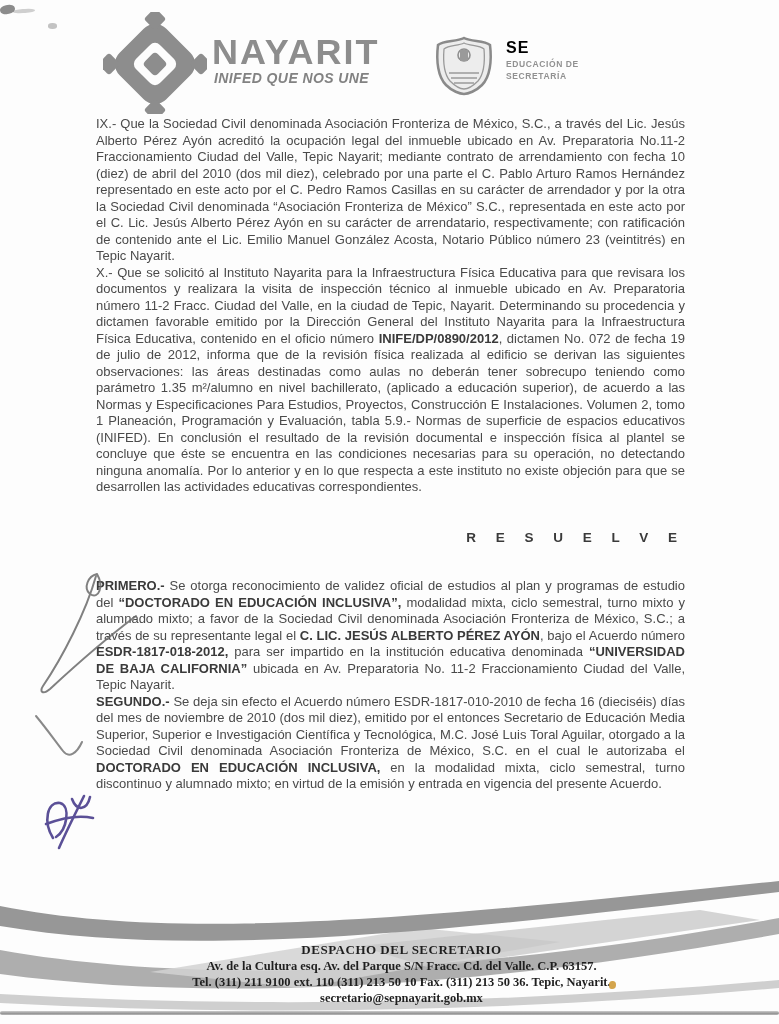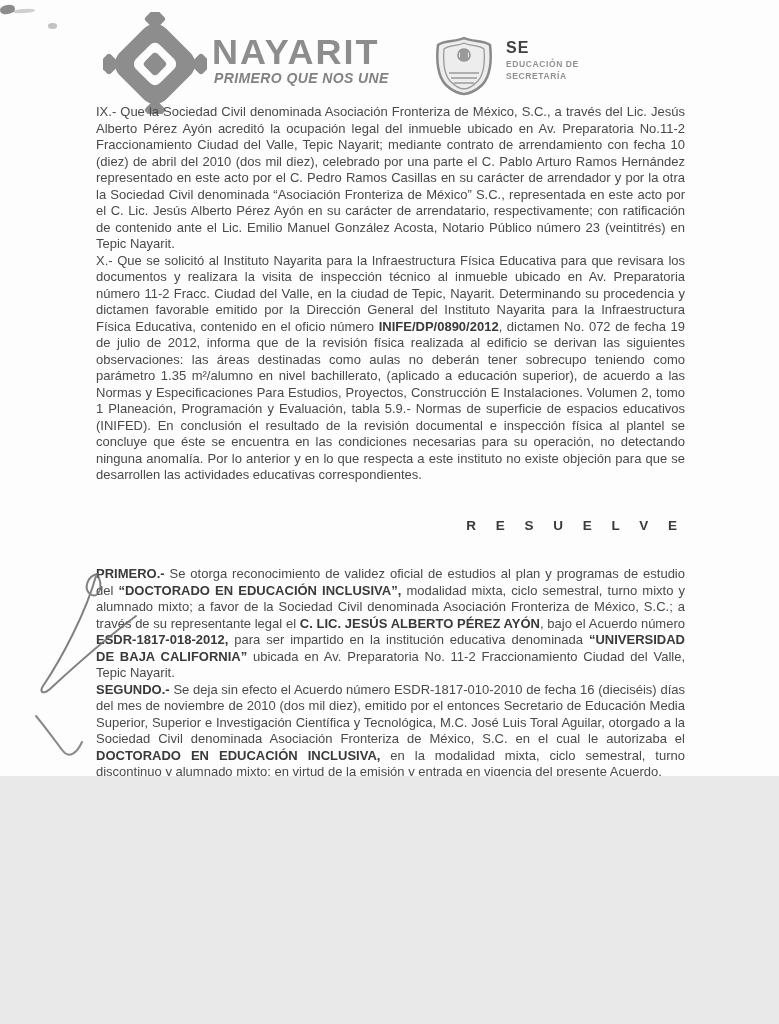--- a/index.html
+++ b/index.html
@@ -4,21 +4,21 @@
 <title>Documento</title>
 <style>
   :root{
     --ink:#4a4a4a; --ink-bold:#3a3a3a; --logo-gray:#8d8d8d; --crest-gray:#8a8a8a;
     --footer-ink:#1f1f1f; --pen-gray:#6b6b6b; --pen-purple:#4a3e8c;
     --swoosh-dark:#979797; --swoosh-mid:#aeaeae; --swoosh-light:#cfcfcf;
     --accent-orange:#cf9b3a; --page-bg:#fdfdfd;
   }
   html,body{margin:0;padding:0;background:#e9e9e9;}
   .page{
-    position:relative; width:779px; height:776px; margin:0 auto;
+    position:relative; width:779px; height:1024px; margin:0 auto;
     background:var(--page-bg,#fdfdfd); overflow:hidden;
     font-family:"Liberation Sans","DejaVu Sans",sans-serif;
   }
   
   .smudge{position:absolute;background:#2f2f2f;border-radius:45%;}
   .smudge.s1{left:0;top:5px;width:15px;height:9px;opacity:.55;transform:rotate(-10deg);}
   .smudge.s2{left:13px;top:9px;width:22px;height:4px;opacity:.22;transform:rotate(-4deg);}
   .smudge.s3{left:48px;top:23px;width:9px;height:6px;opacity:.28;}
 
   
@@ -26,26 +26,26 @@
   .brand-name{
     position:absolute;left:212px;top:33px;font-size:36px;font-weight:bold;
     color:var(--logo-gray,#8d8d8d);letter-spacing:2px;transform:scaleY(.95);transform-origin:left top;
   }
   .brand-tagline{
     position:absolute;left:214px;top:70px;font-size:14px;font-weight:bold;font-style:italic;
     color:#828282;letter-spacing:.4px;
   }
   .crest{position:absolute;left:433px;top:36px;}
   .sec-block{position:absolute;left:506px;top:39px;color:var(--crest-gray,#8a8a8a);}
-  .sec-abbr{font-size:16px;font-weight:bold;color:#404040;letter-spacing:1px;}
+  .sec-abbr{font-size:16px;font-weight:bold;color:#000000;letter-spacing:1px;}
   .sec-line{font-size:8.5px;font-weight:bold;letter-spacing:.6px;margin-top:2px;color:#919191;}
 
   
   .body-text{
-    position:absolute;left:96px;top:104px;width:589px;z-index:3;
+    position:absolute;left:96px;top:116px;width:589px;z-index:3;
     font-size:13px;line-height:16.5px;color:var(--ink,#4a4a4a);text-align:justify;
   }
   .body-text p{margin:0;}
   .p-ix{margin-bottom:15px;}
   .p-x{margin-bottom:17px;}
   .intro{margin-bottom:0;}
   .resolve{
     margin:34px 0 32px;text-align:right;font-weight:bold;font-size:13.5px;
     letter-spacing:8px;color:var(--ink-bold,#3a3a3a);
   }
@@ -105,21 +105,21 @@
         </g>
       <g transform="translate(-46,0) rotate(45)">
           <rect x="-8" y="-8" width="16" height="16" rx="3"></rect>
         </g>
       <g transform="translate(46,0) rotate(45)">
           <rect x="-8" y="-8" width="16" height="16" rx="3"></rect>
         </g>
     </g>
   </svg>
   <div class="brand-name">NAYARIT</div>
-  <div class="brand-tagline">PRIMERO QUE NOS UNE</div>
+  <div class="brand-tagline">INIFED QUE NOS UNE</div>
 
   <svg class="crest" width="62" height="60" viewBox="0 0 62 60">
     <path d="M31,2 C39,6 51,4 57,9 C59,25 57,41 49,49 C43,55 35,58 31,58 C27,58 19,55 13,49 C5,41 3,25 5,9 C11,4 23,6 31,2 Z" fill="#ededed" stroke="#8a8a8a" stroke-width="2.5"></path>
     <path d="M31,7 C37,10 46,9 51,13 C52,25 51,38 45,45 C40,50 34,53 31,53 C28,53 22,50 17,45 C11,38 10,25 11,13 C16,9 25,10 31,7 Z" fill="none" stroke="#9a9a9a" stroke-width="1.3"></path>
     <circle cx="31" cy="19" r="6" fill="none" stroke="#8f8f8f" stroke-width="1.6"></circle>
     <rect x="27" y="14" width="8" height="11" fill="#9a9a9a"></rect>
     <path d="M16,37 h30 M18,42 h26 M21,47 h20" stroke="#9a9a9a" stroke-width="1.6" fill="none"></path>
   </svg>
   <div class="sec-block">
     <div class="sec-abbr">SE</div>

